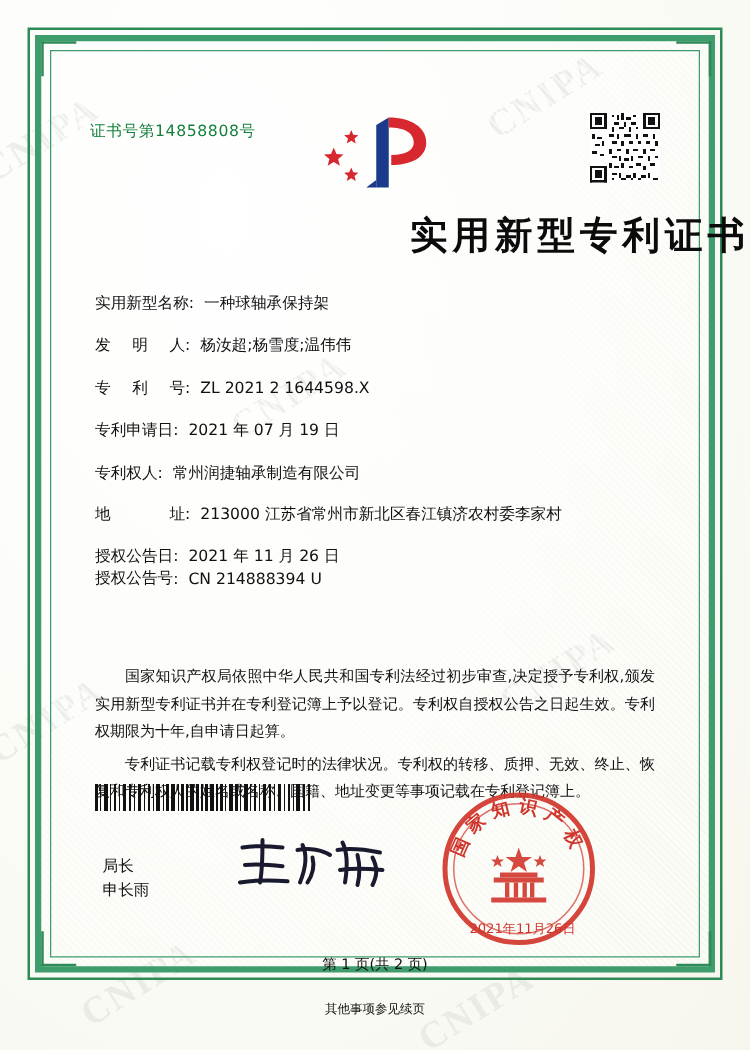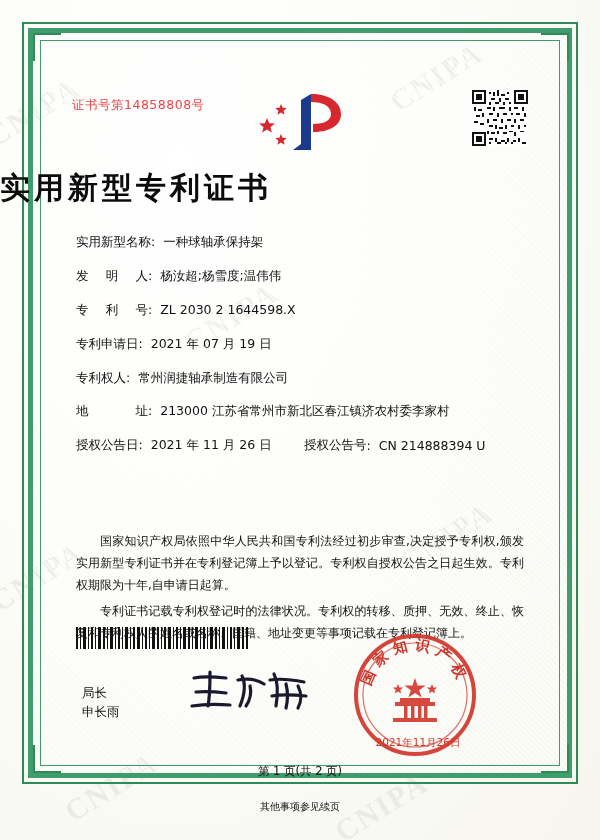--- a/index.html
+++ b/index.html
@@ -83,39 +83,39 @@
   .corner.tl { left: 33px; top: 33px; border-right: none; border-bottom: none;}
   .corner.tr { left: 541px; top: 33px; border-left: none; border-bottom: none;}
   .corner.bl { left: 33px; top: 745px; border-right: none; border-top: none;}
   .corner.br { left: 541px; top: 745px; border-left: none; border-top: none;}
 
   
   .cert-no {
     position: absolute;
     left: 72px; top: 97px;
     font-size: 12.5px;
-    color: #ef4444;
+    color: #15803d;
     font-family: "DejaVu Sans", sans-serif;
     letter-spacing: 0.5px;
   }
   .logo {
     position: absolute;
     left: 255px; top: 88px;
     width: 92px; height: 72px;
   }
   .qr {
     position: absolute;
     right: 72px; top: 90px;
     width: 56px; height: 56px;
   }
   .title {
     position: absolute;
     left: 0; right: 0;
     top: 168px;
-    text-align: left;
+    text-align: right;
     font-family: "DejaVu Serif", "Liberation Serif", serif;
     font-size: 30px;
     font-weight: bold;
     letter-spacing: 4px;
     color: #0b0b0b;
   }
 
   
   .fields {
     position: absolute;
@@ -142,20 +142,21 @@
     text-align-last: justify;
   }
   .field-value {
     margin-left: 8px;
     flex: 1 1 auto;
   }
   .row-double {
     display: flex;
     align-items: baseline;
     margin-bottom: 10px;
+    flex-direction: column;
   }
   .row-double .left { width: 228px; display: flex; }
   .row-double .right { display: flex; align-items: center; }
 
   
   .paras {
     position: absolute;
     left: 76px;
     top: 508px;
     width: 448px;
@@ -367,21 +368,21 @@
       <span class="field-value">一种球轴承保持架</span>
     </div>
     <div class="field-row">
       <span class="field-label spaced">发明人</span>
       <span>:</span>
       <span class="field-value">杨汝超;杨雪度;温伟伟</span>
     </div>
     <div class="field-row">
       <span class="field-label spaced">专利号</span>
       <span>:</span>
-      <span class="field-value">ZL 2030 2 1644598.X</span>
+      <span class="field-value">ZL 2021 2 1644598.X</span>
     </div>
     <div class="field-row">
       <span class="field-label">专利申请日</span>
       <span>:</span>
       <span class="field-value">2021 年 07 月 19 日</span>
     </div>
     <div class="field-row">
       <span class="field-label">专利权人</span>
       <span>:</span>
       <span class="field-value">常州润捷轴承制造有限公司</span>

